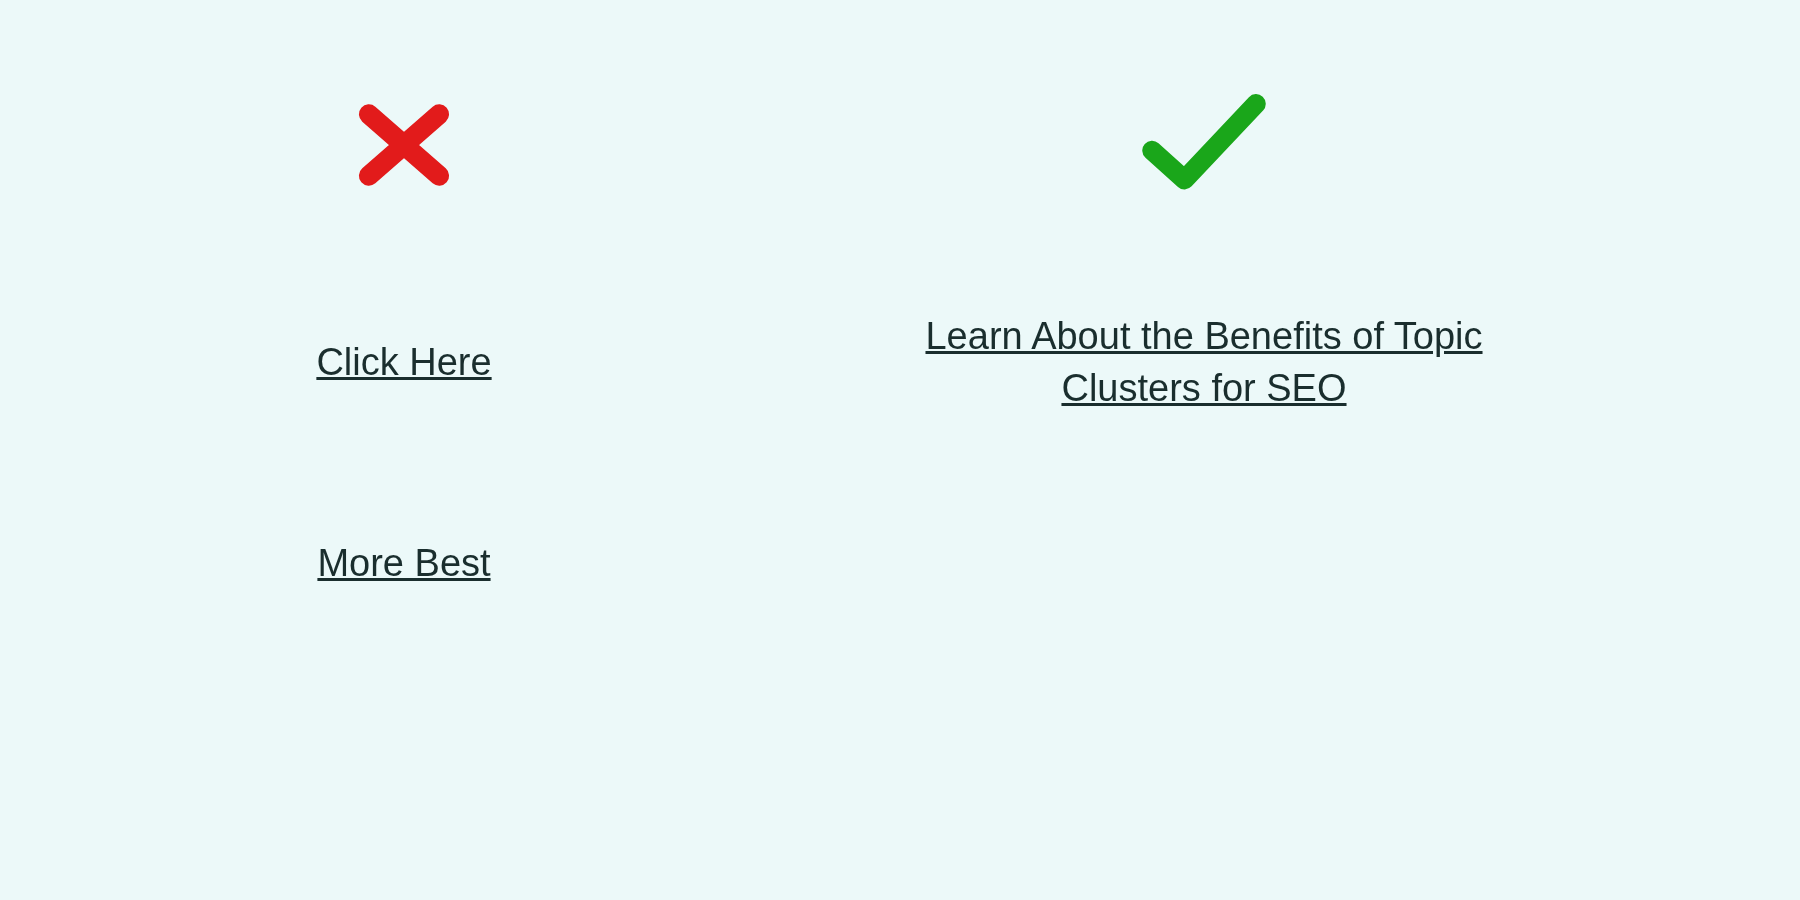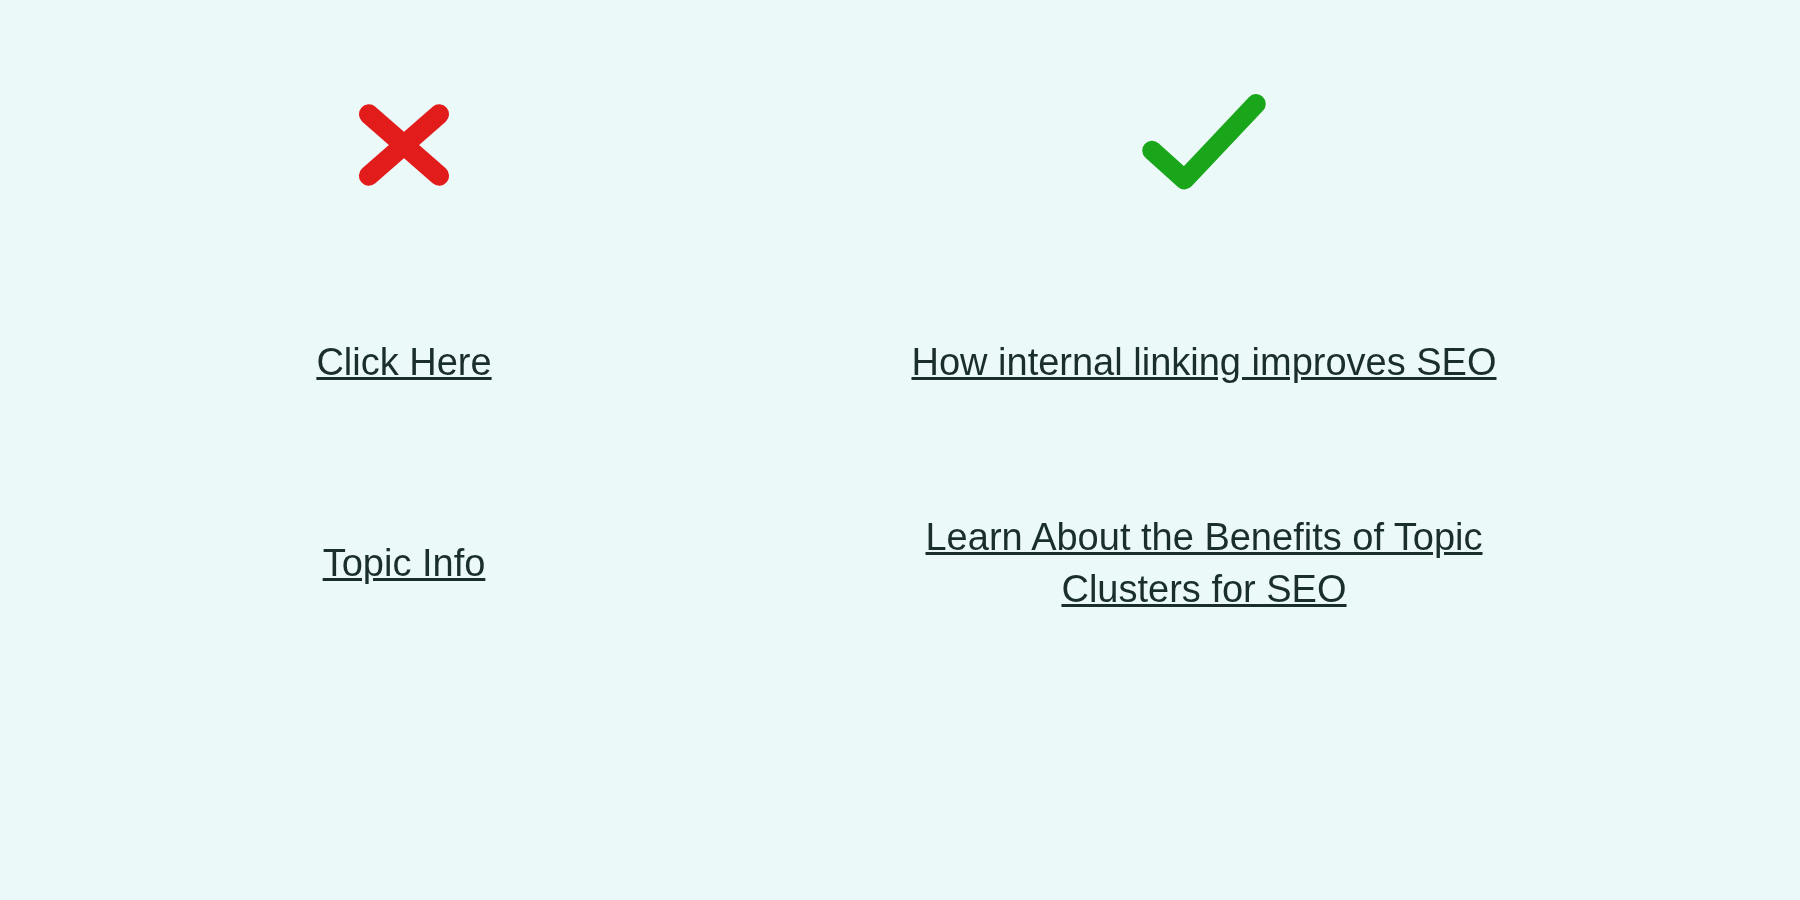--- a/index.html
+++ b/index.html
@@ -69,29 +69,28 @@
 <div class="container">
 
   <div class="column column-bad">
     <div class="icon-wrap">
       <svg width="110" height="110" viewBox="0 0 100 100">
         <path d="M 18 22 L 82 78 M 82 22 L 18 78" stroke="#e21b1b" stroke-width="18" stroke-linecap="round" fill="none"></path>
       </svg>
     </div>
     <div class="links">
       <a class="link-item">Click Here</a>
-      <a class="link-item">Topic Info</a>
+      <a class="link-item">More Best</a>
     </div>
   </div>
 
   <div class="column column-good">
     <div class="icon-wrap">
       <svg width="130" height="110" viewBox="0 0 120 100">
         <path d="M 12 55 L 42 82 L 108 12" stroke="#1aa61a" stroke-width="18" stroke-linecap="round" stroke-linejoin="round" fill="none"></path>
       </svg>
     </div>
     <div class="links">
-      <a class="link-item">How internal linking improves SEO</a>
       <a class="link-item">Learn About the Benefits of Topic Clusters for SEO</a>
     </div>
   </div>
 
 </div>
 
 </body></html>

